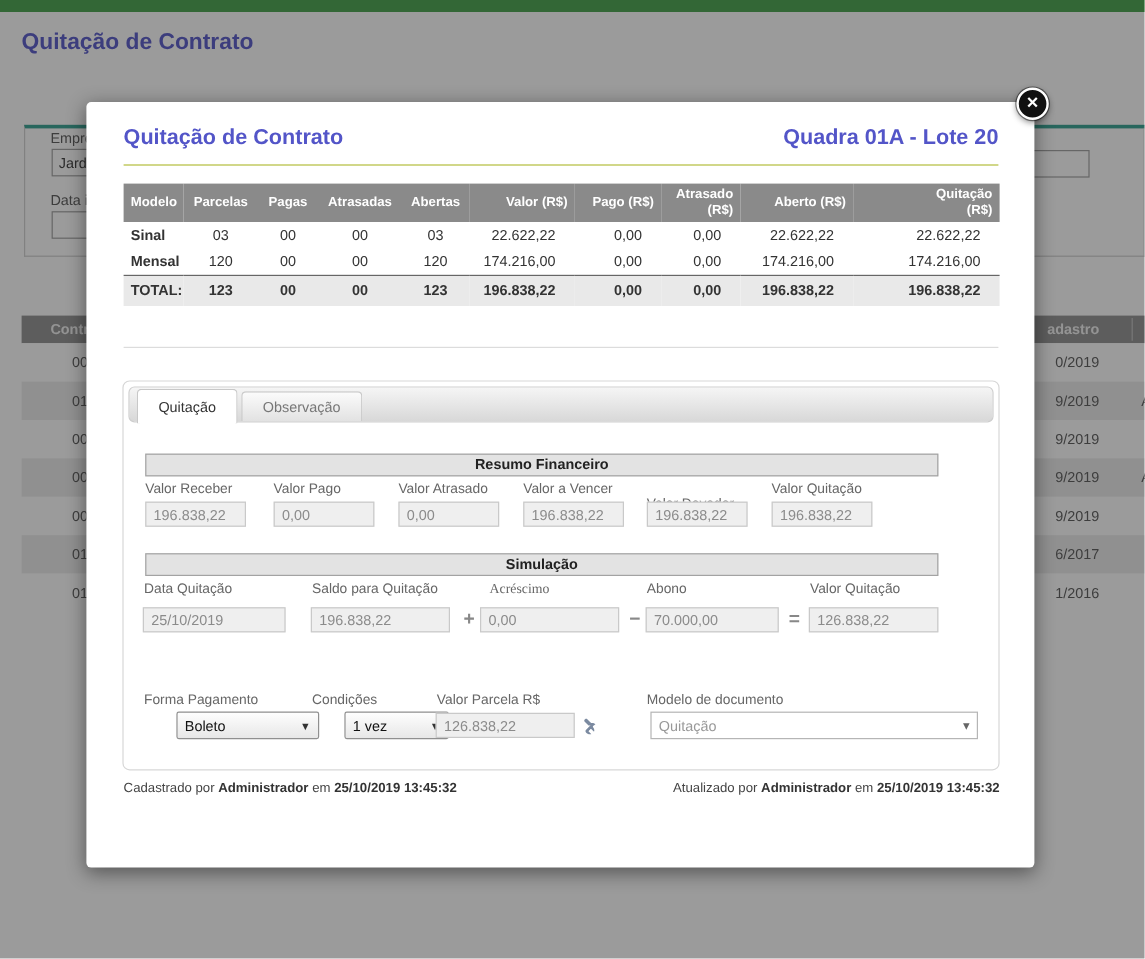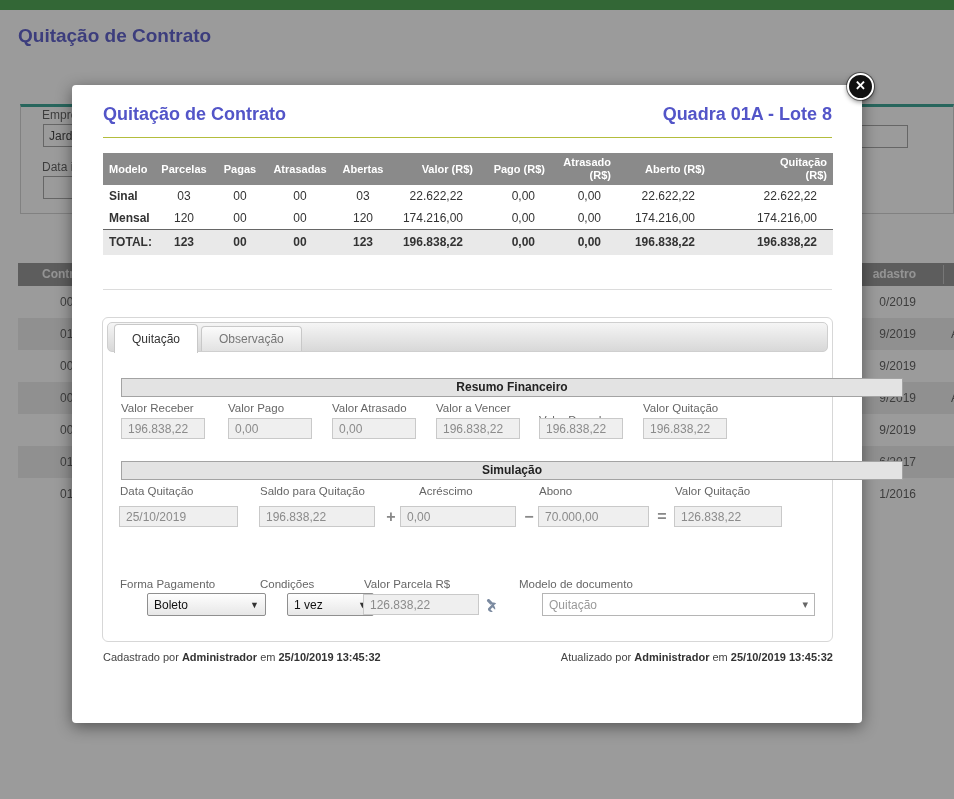--- a/index.html
+++ b/index.html
@@ -59,21 +59,21 @@
                border:1px solid #d7d7d7; border-radius:6px; background:#fff; }
   .tabstrip { position:absolute; left:4px; top:4px; width:721px; height:30px;
               background:linear-gradient(#f5f5f5,#d8d8d8); border:1px solid #cfcfcf;
               border-radius:5px; display:flex; align-items:flex-end; padding-left:6px; }
   .tab { font-size:12px; border:1px solid #c8c8c8; border-bottom:none;
          border-radius:4px 4px 0 0; padding:0 17px; margin-right:3px; cursor:pointer; }
   .tab.active { background:#fff; color:#333; height:29px; line-height:28px; margin-bottom:-2px;
                 position:relative; z-index:2; }
   .tab.inactive { background:linear-gradient(#fbfbfb,#e2e2e2); color:#777; height:25px; line-height:24px; }
 
-  .secbar { position:absolute; left:18px; width:782px; height:19px; background:#e3e3e3;
+  .secbar { position:absolute; left:18px; width:661px; height:19px; background:#e3e3e3;
             border:1px solid #a3a3a3; text-align:center; font-size:12px; font-weight:bold;
             color:#222; line-height:17px; }
   .flabel { position:absolute; font-size:11.5px; color:#666; white-space:nowrap; }
   .dinput { position:absolute; height:21px; background:#efefef; border:1px solid #c9c9c9;
             color:#8b8b8b; font-size:12px; padding:0 6px; font-family:"Liberation Sans",sans-serif; }
   .op { position:absolute; width:14px; font-size:16px; font-weight:bold; color:#888;
         line-height:21px; text-align:center; }
 
   .sel { position:absolute; height:23px; border:1px solid #8f8f8f; border-radius:2px;
          background:linear-gradient(#fefefe,#e7e7e7); display:flex; align-items:center;
@@ -146,21 +146,21 @@
   </div>
 
   <div class="overlay"></div>
 
   <div class="modal">
     <div class="close-btn">
       <span>✕</span>
     </div>
 
     <div class="m-title">Quitação de Contrato</div>
-    <div class="m-subtitle">Quadra 01A - Lote 8</div>
+    <div class="m-subtitle">Quadra 01A - Lote 20</div>
     <div class="hr-olive"></div>
 
     <table class="summary">
       <colgroup>
         <col style="width:50px">
           <col style="width:62px">
           <col style="width:50px">
           <col style="width:70px">
           <col style="width:56px">
         <col style="width:88px">
@@ -241,36 +241,36 @@
       <input class="dinput" style="left: 18px; top: 100px; width: 84px;" value="196.838,22">
       <input class="dinput" style="left: 125px; top: 100px; width: 84px;" value="0,00">
       <input class="dinput" style="left: 229px; top: 100px; width: 84px;" value="0,00">
       <input class="dinput" style="left: 333px; top: 100px; width: 84px;" value="196.838,22">
       <input class="dinput" style="left: 436px; top: 100px; width: 84px;" value="196.838,22">
       <input class="dinput" style="left: 540px; top: 100px; width: 84px;" value="196.838,22">
 
       <div class="secbar" style="top:143px;">Simulação</div>
       <div class="flabel" style="left:17px;top:167px;">Data Quitação</div>
       <div class="flabel" style="left:157px;top:167px;">Saldo para Quitação</div>
-      <div class="flabel" style="left:316px;top:167px;">Acréscimo</div>
+      <div class="flabel" style="left:305px;top:167px;font-family:Liberation Serif, serif;">Acréscimo</div>
       <div class="flabel" style="left:436px;top:167px;">Abono</div>
       <div class="flabel" style="left:572px;top:167px;">Valor Quitação</div>
       <input class="dinput" style="left: 16px; top: 188px; width: 119px;" value="25/10/2019">
       <input class="dinput" style="left: 156px; top: 188px; width: 116px;" value="196.838,22">
       <div class="op" style="left:281px;top:188px;">+</div>
       <input class="dinput" style="left: 297px; top: 188px; width: 116px;" value="0,00">
       <div class="op" style="left:419px;top:188px;">−</div>
       <input class="dinput" style="left: 435px; top: 188px; width: 111px;" value="70.000,00">
       <div class="op" style="left:552px;top:188px;">=</div>
       <input class="dinput" style="left: 571px; top: 188px; width: 108px;" value="126.838,22">
 
       <div class="flabel" style="left:17px;top:260px;">Forma Pagamento</div>
       <div class="flabel" style="left:157px;top:260px;">Condições</div>
       <div class="flabel" style="left:261px;top:260px;">Valor Parcela R$</div>
-      <div class="flabel" style="left:416px;top:260px;">Modelo de documento</div>
+      <div class="flabel" style="left:436px;top:260px;">Modelo de documento</div>
 
       <div class="sel" style="left:16px;top:275px;width:119px;">
         <span>Boleto</span>
         <span class="arrow">▼</span>
       </div>
       <div class="sel" style="left:156px;top:275px;width:87px;">
         <span>1 vez</span>
         <span class="arrow">▼</span>
       </div>
       <input class="dinput" style="left: 260px; top: 276px; width: 116px;" value="126.838,22">

